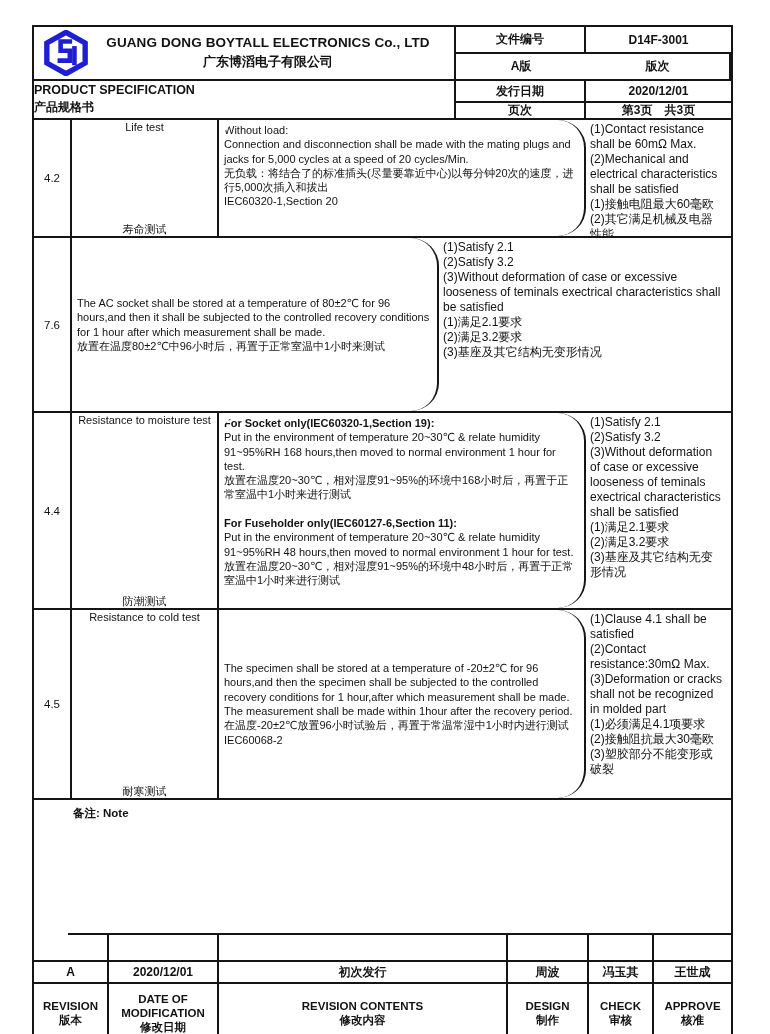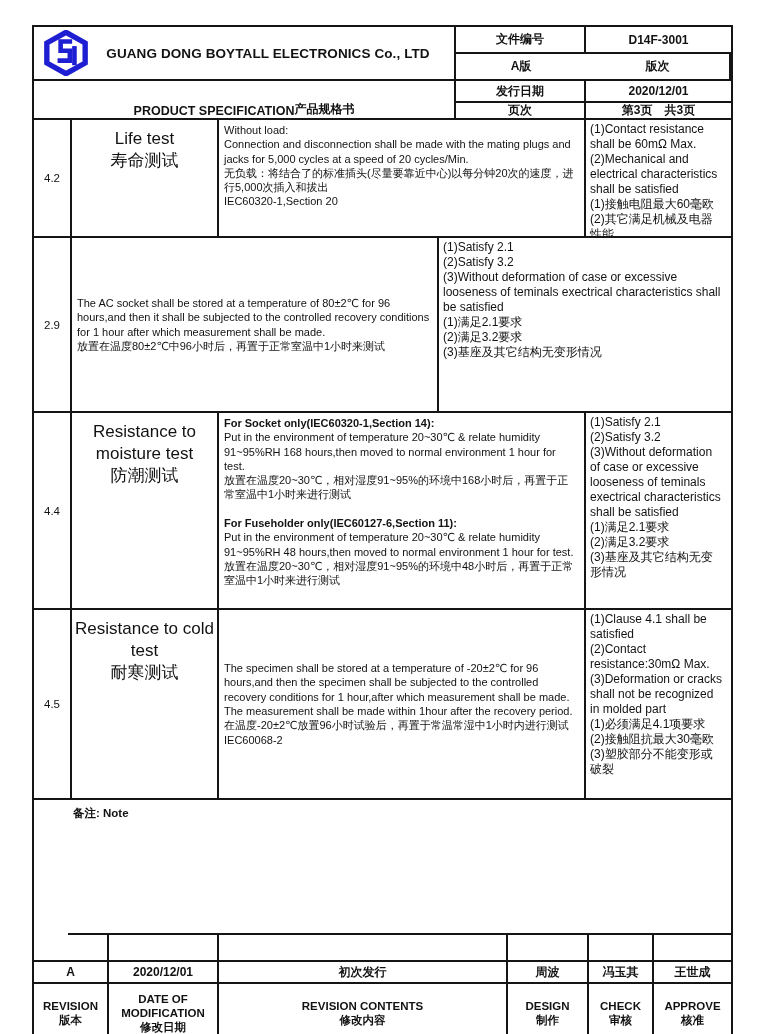--- a/index.html
+++ b/index.html
@@ -15,38 +15,38 @@
   }
 
   
   .hdr { display: flex; height: 93px; border-bottom: 2px solid #151515; }
   .hdr-left { width: 422px; border-right: 2px solid #151515; display: flex; flex-direction: column; }
   .hdr-company { height: 54px; border-bottom: 2px solid #151515; display: flex; align-items: center; padding-left: 6px; }
   .logo { width: 52px; flex: 0 0 52px; display: flex; align-items: center; justify-content: center; }
   .company-text { flex: 1; text-align: center; padding-right: 10px; }
   .company-en { font-weight: 700; font-size: 13.5px; letter-spacing: .1px; }
   .company-zh { font-weight: 700; font-size: 13px; margin-top: 3px; }
-  .hdr-title { flex: 1; display: flex; align-items: flex-end; justify-content: center; }
+  .hdr-title { flex: 1; display: flex; flex-direction: column; align-items: flex-start; justify-content: center; }
   .title-en { font-weight: 700; font-size: 12.5px; }
   .title-zh { font-weight: 700; font-size: 12px; margin-top: 2px; }
   .hdr-fields { flex: 1; display: grid; grid-template-columns: 130px 1fr; grid-template-rows: 27px 27px 22px 1fr; }
   .hcell { display: flex; align-items: center; justify-content: center; font-weight: 700; font-size: 12px; border-bottom: 2px solid #151515; overflow: hidden; }
   .hcell.r3 { border-bottom: none; }
   .hlabel { border-right: 2px solid #151515; }
 
   
   .spec-row { display: flex; border-bottom: 2px solid #151515; overflow: hidden; }
   #spec-rows .spec-row:nth-child(1) { height: 118px; }
   #spec-rows .spec-row:nth-child(2) { height: 175px; }
   #spec-rows .spec-row:nth-child(3) { height: 197px; }
   #spec-rows .spec-row:nth-child(4) { height: 190px; }
   .cell { overflow: hidden; }
   .c-no { width: 38px; flex: 0 0 38px; border-right: 2px solid #151515; display: flex; align-items: center; justify-content: center; font-size: 11.5px; }
-  .c-name { width: 147px; flex: 0 0 147px; border-right: 2px solid #151515; display: flex; flex-direction: column; align-items: center; justify-content: flex-start; text-align: center; font-size: 17px; line-height: 1.3; padding: 8px 2px; }
-  .c-desc { width: 367px; flex: 0 0 367px; border-right: 2px solid #151515; padding: 3px 6px 3px 5px; font-size: 11px; line-height: 1.3; }
+  .c-name { width: 147px; flex: 0 0 147px; border-right: 2px solid #151515; display: flex; flex-direction: column; align-items: center; justify-content: space-between; text-align: center; font-size: 11px; line-height: 1.3; padding: 0 2px; }
+  .c-desc { width: 367px; flex: 0 0 367px; border-right: 2px solid #151515; padding: 3px 6px 3px 5px; font-size: 11px; line-height: 1.3; border-radius: 28px; }
   .c-desc.v-mid { display: flex; flex-direction: column; justify-content: center; }
   .c-crit { flex: 1; padding: 2px 7px 2px 4px; font-size: 12px; line-height: 1.25; }
   .ln.b { font-weight: 700; }
 
   
   .note { height: 135px; border-bottom: 2px solid #151515; padding: 3px 5px; margin-left: 34px; }
   .note-label { font-weight: 700; font-size: 11.5px; }
 
   
   .footer { display: grid; grid-template-columns: 75px 110px 289px 81px 65px 1fr; grid-template-rows: 27px 22px 1fr; height: 107px; }
@@ -66,20 +66,21 @@
       <div class="hdr-company">
         <span class="logo">
           <svg id="logo-svg" width="50" height="46" viewBox="0 0 60 60" aria-hidden="true">
             <polygon points="30,3 55,17 55,43 30,57 5,43 5,17" fill="none" stroke-width="7" stroke-linejoin="miter" stroke="#1e1ed2"></polygon>
             <path d="M38 15 L23 15 L23 27 L35 27 L35 40 L19 40" fill="none" stroke-width="6" stroke="#1e1ed2"></path>
             <path d="M41 21 L41 46" fill="none" stroke-width="6" stroke="#1e1ed2"></path>
           </svg>
         </span>
         <div class="company-text">
           <div class="company-en">GUANG DONG BOYTALL ELECTRONICS Co., LTD</div>
+          <div class="company-zh">广东博滔电子有限公司</div>
         </div>
       </div>
       <div class="hdr-title">
         <div class="title-en">PRODUCT SPECIFICATION</div>
         <div class="title-zh">产品规格书</div>
       </div>
     </div>
     <div class="hdr-fields" id="hdr-fields">
         <div class="hcell hlabel r0">文件编号</div>
         <div class="hcell hvalue r0">D14F-3001</div>
@@ -106,42 +107,42 @@
           <div class="ln">IEC60320-1,Section 20</div>
         </div>
         <div class="cell c-crit">
           <div class="ln">(1)Contact resistance shall be 60mΩ Max.</div>
           <div class="ln">(2)Mechanical and electrical characteristics shall be satisfied</div>
           <div class="ln">(1)接触电阻最大60毫欧</div>
           <div class="ln">(2)其它满足机械及电器性能</div>
         </div>
       </div>
       <div class="spec-row">
-        <div class="cell c-no">2.9</div>
+        <div class="cell c-no">7.6</div>
         <div class="cell c-desc v-mid">
           <div class="ln">The AC socket shall be stored at a temperature of 80±2℃ for 96 hours,and then it shall be subjected to the controlled recovery conditions for 1 hour after which measurement shall be made.</div>
           <div class="ln">放置在温度80±2℃中96小时后，再置于正常室温中1小时来测试</div>
         </div>
         <div class="cell c-crit">
           <div class="ln">(1)Satisfy 2.1</div>
           <div class="ln">(2)Satisfy 3.2</div>
           <div class="ln">(3)Without deformation of case or excessive looseness of teminals exectrical characteristics shall be satisfied</div>
           <div class="ln">(1)满足2.1要求</div>
           <div class="ln">(2)满足3.2要求</div>
           <div class="ln">(3)基座及其它结构无变形情况</div>
         </div>
       </div>
       <div class="spec-row">
         <div class="cell c-no">4.4</div>
         <div class="cell c-name">
           <div>Resistance to moisture test</div>
           <div>防潮测试</div>
         </div>
         <div class="cell c-desc">
-          <div class="ln b">For Socket only(IEC60320-1,Section 14):</div>
+          <div class="ln b">For Socket only(IEC60320-1,Section 19):</div>
           <div class="ln">Put in the environment of temperature 20~30℃ &amp; relate humidity 91~95%RH 168 hours,then moved to normal environment 1 hour for test.</div>
           <div class="ln">放置在温度20~30℃，相对湿度91~95%的环境中168小时后，再置于正常室温中1小时来进行测试</div>
           <div class="ln">&nbsp;</div>
           <div class="ln b">For Fuseholder only(IEC60127-6,Section 11):</div>
           <div class="ln">Put in the environment of temperature 20~30℃ &amp; relate humidity 91~95%RH 48 hours,then moved to normal environment 1 hour for test.</div>
           <div class="ln">放置在温度20~30℃，相对湿度91~95%的环境中48小时后，再置于正常室温中1小时来进行测试</div>
         </div>
         <div class="cell c-crit">
           <div class="ln">(1)Satisfy 2.1</div>
           <div class="ln">(2)Satisfy 3.2</div>

